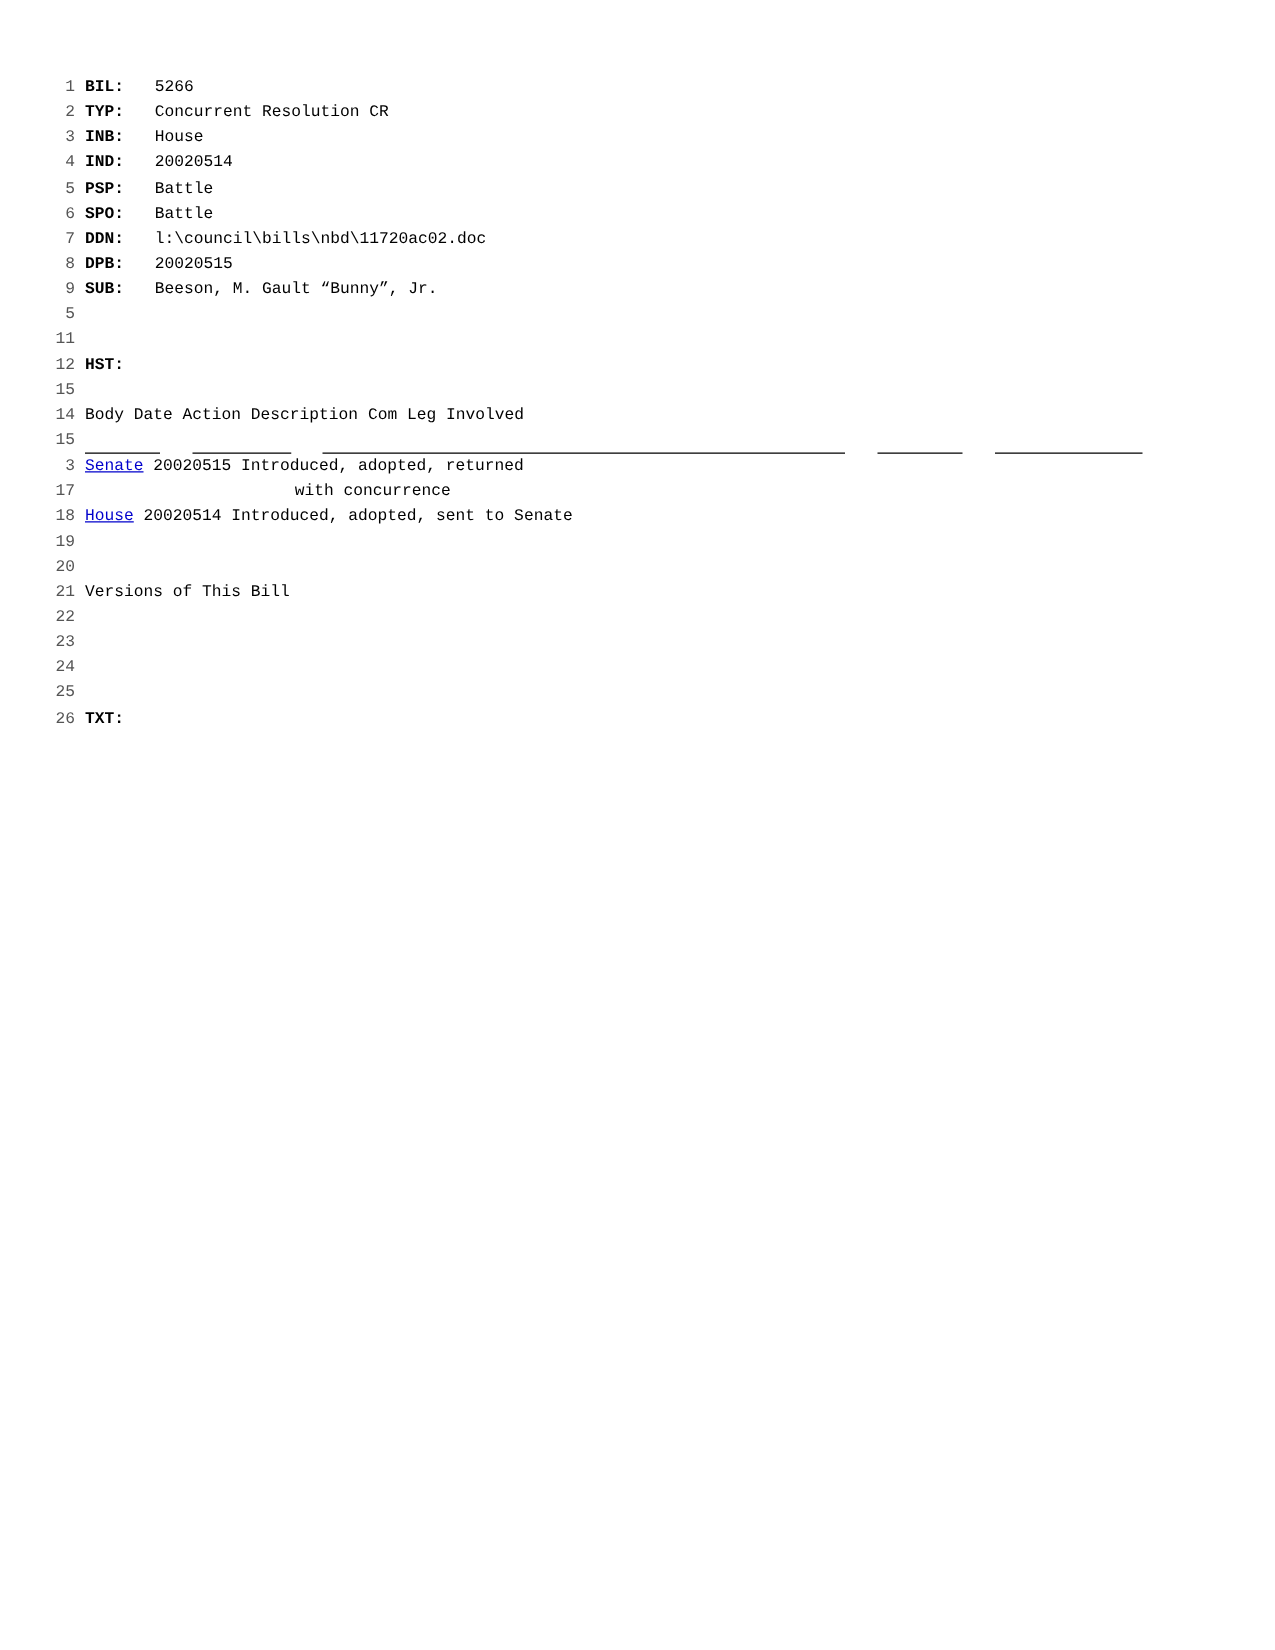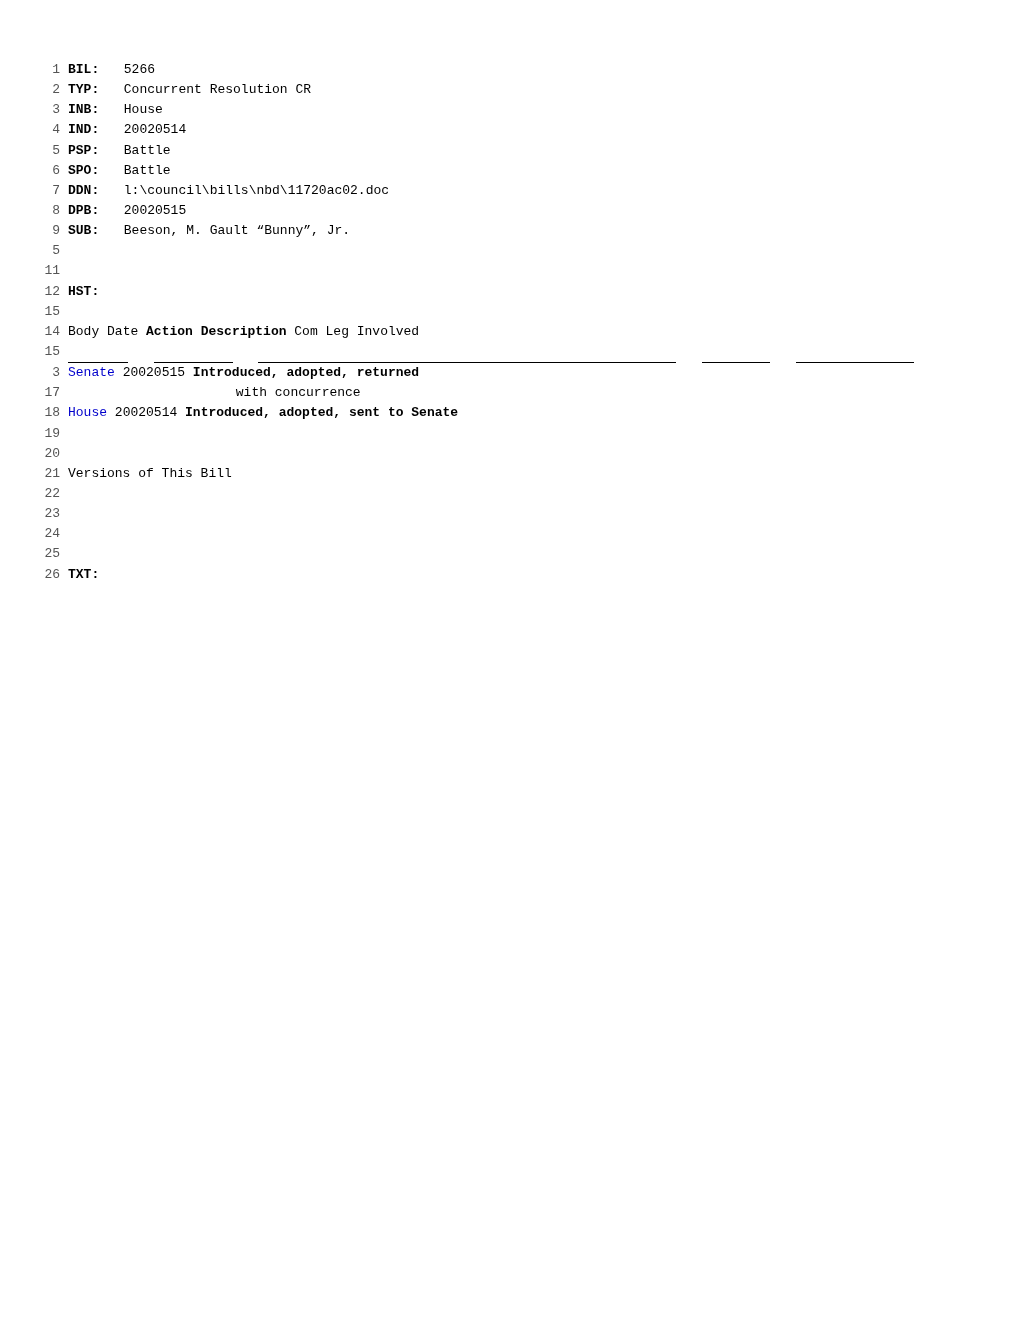--- a/index.html
+++ b/index.html
@@ -40,26 +40,27 @@
       font-weight: bold;
     }
 
     .field-value {
       padding-left: 6px;
       margin-top: 20px;
     }
 
     a.link {
       color: #0000cc;
+      text-decoration: underline;
       cursor: pointer;
     }
 
     .col-body { width: 70px; }
     .col-date { width: 90px; }
-    .col-action { width: 430px; font-weight: bold; }
+    .col-action { width: 430px; }
     .col-com { width: 80px; }
     .col-leg { width: 130px; }
   </style>
 </head>
 <body>
 
 <div class="line-container">
   <span class="line-number">1</span>
   <span class="line-content">
     <span class="field-label">BIL:</span>

